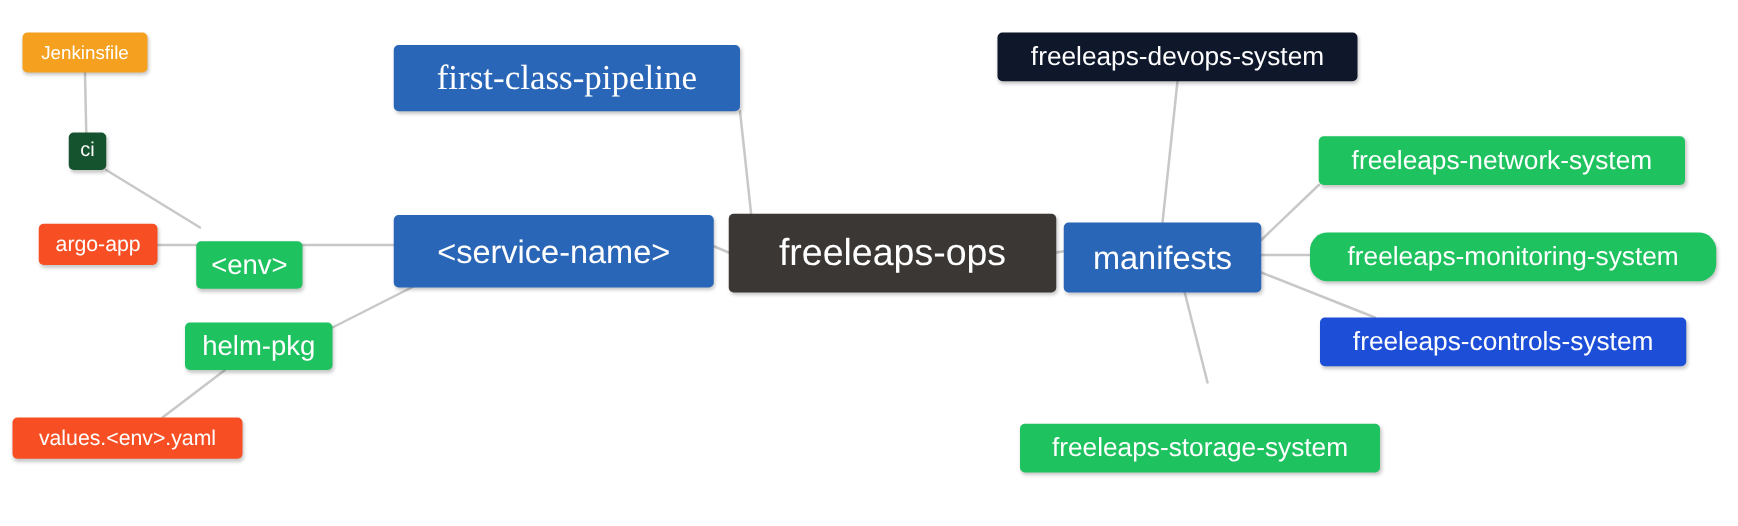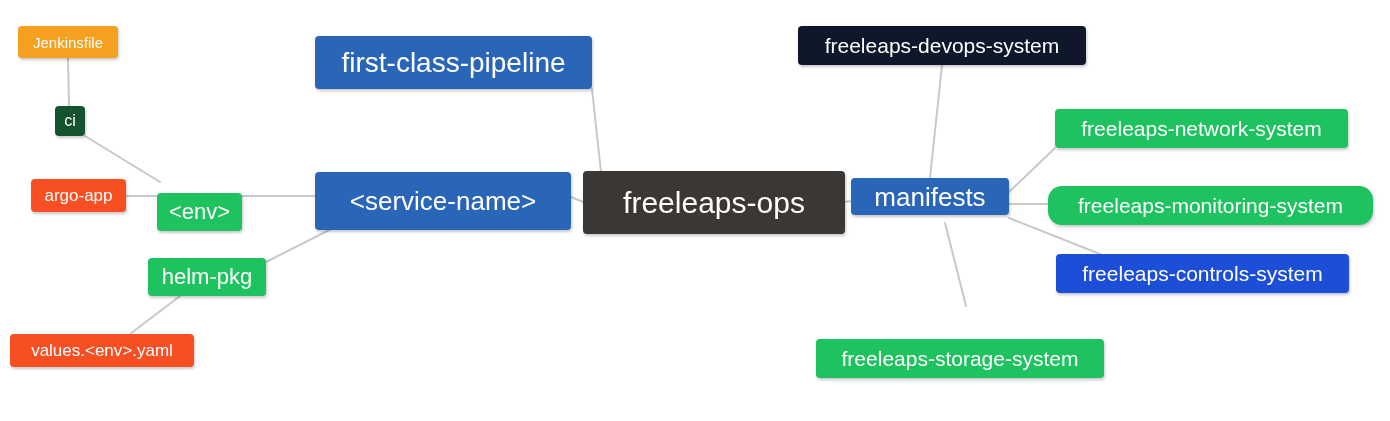--- a/index.html
+++ b/index.html
@@ -66,24 +66,24 @@
       <path class="edge" d="M 1009 218 L 1100 254" stroke="#c8c8c8"></path>
       <path class="edge" d="M 945 223 L 966 306" stroke="#c8c8c8"></path>
     </svg>
   <div id="nodes">
       <div class="node" style="left: 583px; top: 171px; width: 262px; height: 63px; background: rgb(59, 55, 52); font-size: 30px;">
         <span class="node-label">freeleaps-ops</span>
       </div>
       <div class="node" style="left: 315px; top: 172px; width: 256px; height: 58px; background: rgb(42, 102, 183); font-size: 26px;">
         <span class="node-label">&lt;service-name&gt;</span>
       </div>
-      <div class="node" style="left: 315px; top: 36px; width: 277px; height: 53px; background: rgb(42, 102, 183); font-size: 28px;">
+      <div class="node" style="left: 315px; top: 36px; width: 277px; height: 53px; background: rgb(42, 102, 183); font-size: 28px; font-family: Liberation Serif, serif;">
         <span class="node-label">first-class-pipeline</span>
       </div>
-      <div class="node" style="left: 851px; top: 178px; width: 158px; height: 37px; background: rgb(42, 102, 183); font-size: 26px;">
+      <div class="node" style="left: 851px; top: 178px; width: 158px; height: 56px; background: rgb(42, 102, 183); font-size: 26px;">
         <span class="node-label">manifests</span>
       </div>
       <div class="node" style="left: 157px; top: 193px; width: 85px; height: 38px; background: rgb(30, 194, 95); font-size: 22px;">
         <span class="node-label">&lt;env&gt;</span>
       </div>
       <div class="node" style="left: 148px; top: 258px; width: 118px; height: 38px; background: rgb(30, 194, 95); font-size: 22px;">
         <span class="node-label">helm-pkg</span>
       </div>
       <div class="node" style="left: 55px; top: 106px; width: 30px; height: 30px; background: #14532d; font-size: 16px;">
         <span class="node-label">ci</span>

